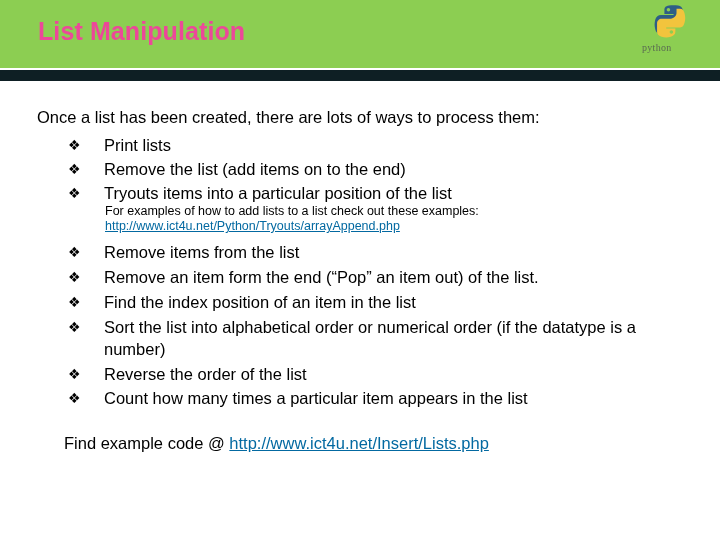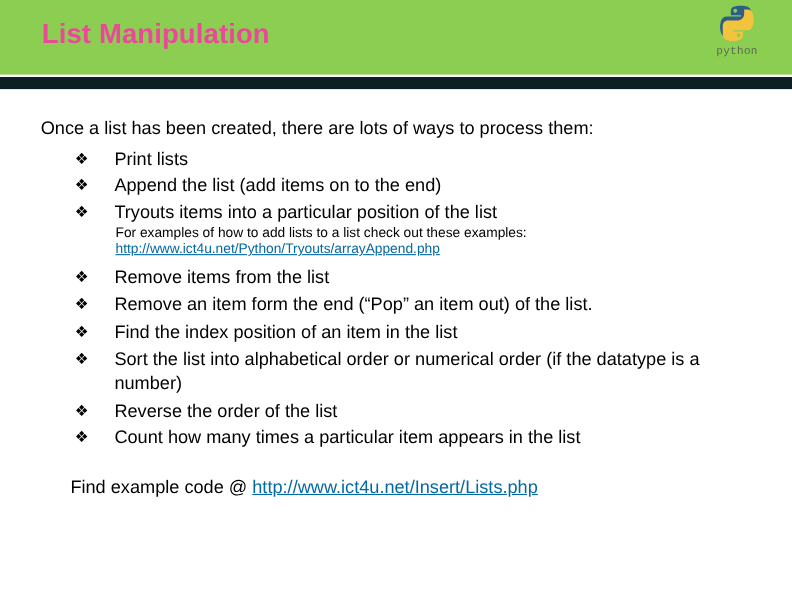--- a/index.html
+++ b/index.html
@@ -39,22 +39,22 @@
     right: 22px;
     top: 3px;
     width: 56px;
     height: 62px;
   }
   .logo-mark {
     display: block;
     margin: 0 auto;
   }
   .logo-word {
-    text-align: center;
-    font-family: Liberation Mono, monospace;
+    text-align: left;
+    font-family: Liberation Serif, serif;
     font-size: 10px;
     color: #5a6b52;
     letter-spacing: 0.3px;
     margin-top: -1px;
   }
   .header-rule-white {
     position: absolute;
     top: 68px;
     left: 0;
     width: 720px;
@@ -165,21 +165,21 @@
 
   <div class="intro">Once a list has been created, there are lots of ways to process them:</div>
 
   <div class="bullet-list">
     <div class="bullet-row" style="top:58px;">
       <span class="bullet-glyph">❖</span>
       <span class="bullet-text">Print lists</span>
     </div>
     <div class="bullet-row" style="top:82px;">
       <span class="bullet-glyph">❖</span>
-      <span class="bullet-text">Append the list (add items on to the end)</span>
+      <span class="bullet-text">Remove the list (add items on to the end)</span>
     </div>
     <div class="bullet-row" style="top:106px;">
       <span class="bullet-glyph">❖</span>
       <span class="bullet-text">Tryouts items into a particular position of the list</span>
     </div>
   </div>
 
   <div class="subnote" style="top:128px;">
     <div class="subnote-line">For examples of how to add lists to a list check out these examples:</div>
     <a class="link subnote-line" href="#">http://www.ict4u.net/Python/Tryouts/arrayAppend.php</a>

